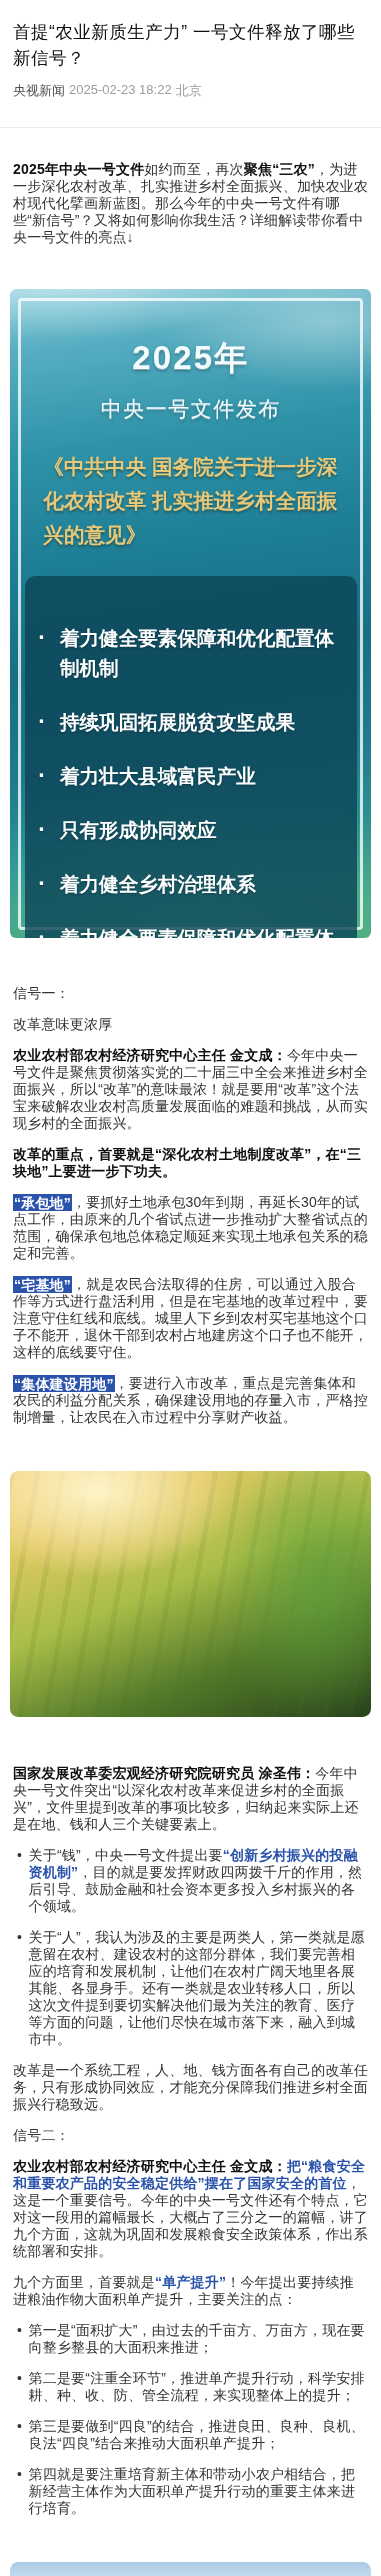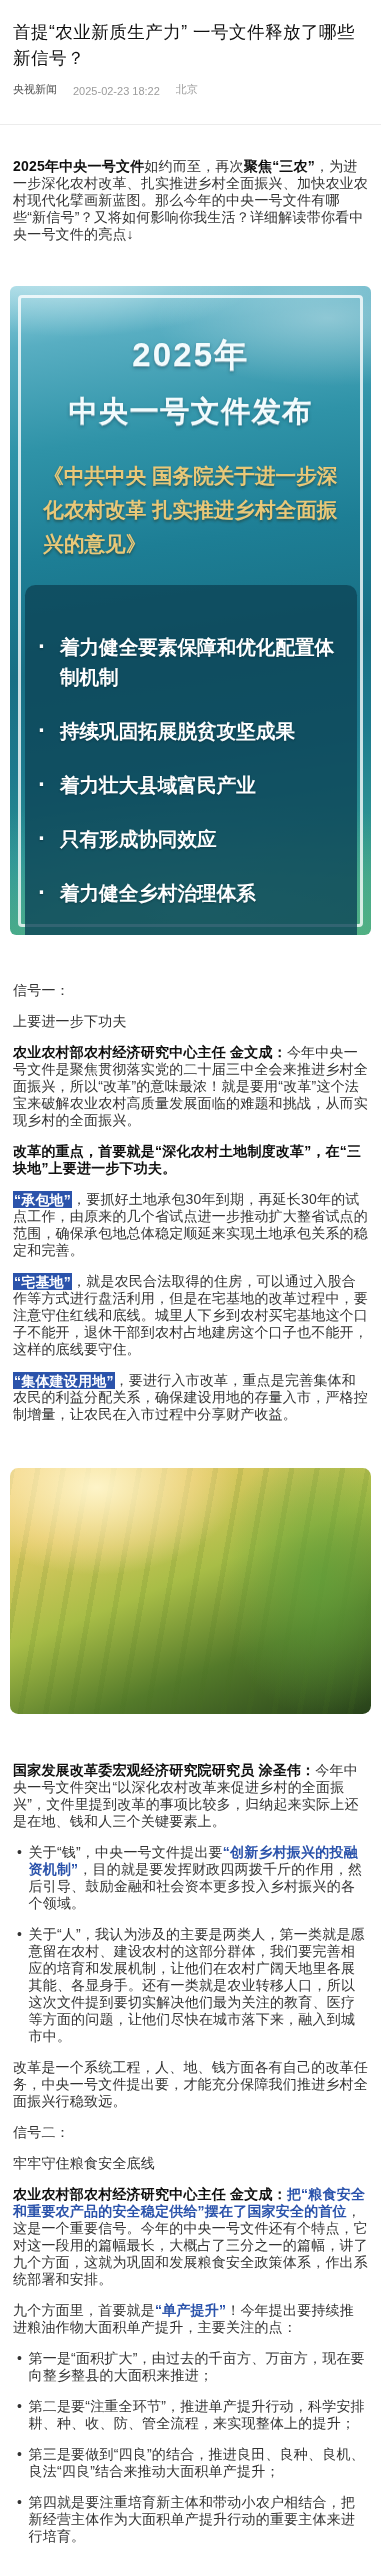--- a/index.html
+++ b/index.html
@@ -1,19 +1,19 @@
 <!DOCTYPE html>
 <html style="font-size:8.2px"><head>
 <meta charset="utf-8">
 <style>
   html,body{margin:0;padding:0;background:#ffffff;}
   body{width:381px;min-height:3838px;font-family:"Liberation Sans",sans-serif;color:#333;}
   .content{padding:18.5px 13px 15.5px;}
   h1.title{font-size:17.5px;line-height:1.5;font-weight:400;color:#101010;margin:0;letter-spacing:0.5px;}
-  .meta{margin-top:11.3px;font-size:11px;color:#9c9c9c;display:flex;gap:16px;align-items:flex-end;}
+  .meta{margin-top:11.3px;font-size:13px;color:#9c9c9c;display:flex;gap:4px;align-items:flex-start;}
   .meta .src{color:#4f4f4f;}
   hr.divider{border:none;border-top:0.5px solid #ececec;margin:11.3px 0 0;}
   .para{font-size:14px;line-height:17px;margin:14px 0;color:#333;letter-spacing:0.2px;}
   .para b{color:#0f0f0f;}
   .boldp{font-weight:700;color:#0f0f0f;}
   .em{color:#2b53ab;font-weight:700;margin-top:19px;}
   .chip{background:#2b53ab;color:#ffffff;font-weight:700;padding:0.5px 1px;}
   .bullet{position:relative;padding-left:15.5px;}
   .bullet::before{content:"•";position:absolute;left:4.1px;top:0;color:#333;}
 
@@ -22,21 +22,21 @@
     background:
       radial-gradient(ellipse 319px 124px at 18% -4%, rgba(255,255,255,.55), transparent 62%),
       radial-gradient(ellipse 289px 113px at 88% 5%, rgba(255,255,255,.35), transparent 60%),
       radial-gradient(ellipse 464px 165px at 50% 96%, rgba(120,220,190,.35), transparent 70%),
       linear-gradient(172deg,#8fd0de 0%,#58aec2 9%,#2f93a8 24%,#1d7e95 40%,#186f84 56%,#1d7a8d 70%,#2a8f92 82%,#3fa182 92%,#4aa878 100%);}
   .ig-frame{position:absolute;inset:8.2px;border:3.1px solid rgba(255,255,255,.78);border-radius:4.1px;pointer-events:none;}
   .ig-streak{position:absolute;left:0;right:0;top:659px;height:134px;
     background:linear-gradient(100deg,transparent 15%,rgba(255,255,255,.38) 48%,transparent 75%);}
   .ig-year{position:relative;margin-top:47px;text-align:center;font-size:33px;font-weight:800;color:#f2fbfd;
     text-shadow:0 2.1px 3.6px rgba(8,48,66,.45),0 0.5px 0 rgba(255,255,255,.6);letter-spacing:2.1px;}
-  .ig-title{position:relative;text-align:center;font-size:29px;font-weight:700;color:#f2fbfd;margin-top:13.4px;
+  .ig-title{position:relative;text-align:center;font-size:21px;font-weight:400;color:#f2fbfd;margin-top:13.4px;
     text-shadow:0 2.1px 3.6px rgba(8,48,66,.45),0 0.5px 0 rgba(255,255,255,.6);letter-spacing:1.5px;}
   .ig-sub{position:relative;margin:27px 33px 0;font-size:20.6px;font-weight:700;color:#e9c878;line-height:1.65;
     text-shadow:0 1.5px 2.6px rgba(35,25,0,.4);}
   .ig-panel{position:relative;margin:24px 14.4px 0;height:493px;box-sizing:border-box;
     background:rgba(13,70,88,.82);border-radius:10.3px;padding:47px 20.6px 26px 30px;}
   .ig-bullet{position:relative;color:#fff;font-weight:700;font-size:19.6px;line-height:30px;margin-bottom:24px;
     padding-left:5.2px;text-shadow:0 1px 2.1px rgba(0,30,42,.45);}
   .ig-bullet::before{content:"·";position:absolute;left:-16.5px;top:-1px;font-size:23px;}
   .ig-logo{position:absolute;left:50%;transform:translateX(-50%);top:769px;width:39px;height:49px;
     background:#2b3a8c;border-radius:3.1px;display:flex;flex-direction:column;align-items:center;justify-content:center;
@@ -94,38 +94,37 @@
       <div class="ig-bullet"><span>着力健全要素保障和优化配置体制机制</span></div>
     </div>
     <div class="ig-logo">
       <span>央视</span>
       <span><span class="o">新</span><span>闻</span></span>
     </div>
   </figure>
 
   <div class="content">
     <p class="para">信号一：</p>
-    <p class="para">上要进一步下功夫</p>
+    <p class="para">改革意味更浓厚</p>
     <p class="para"><b>农业农村部农村经济研究中心主任 金文成：</b><span>今年中央一号文件是聚焦贯彻落实党的二十届三中全会来推进乡村全面振兴，所以“改革”的意味最浓！就是要用“改革”这个法宝来破解农业农村高质量发展面临的难题和挑战，从而实现乡村的全面振兴。</span></p>
     <p class="para boldp">改革的重点，首要就是“深化农村土地制度改革”，在“三块地”上要进一步下功夫。</p>
     <p class="para"><span class="chip">“承包地”</span><span>，要抓好土地承包30年到期，再延长30年的试点工作，由原来的几个省试点进一步推动扩大整省试点的范围，确保承包地总体稳定顺延来实现土地承包关系的稳定和完善。</span></p>
     <p class="para"><span class="chip">“宅基地”</span><span>，就是农民合法取得的住房，可以通过入股合作等方式进行盘活利用，但是在宅基地的改革过程中，要注意守住红线和底线。城里人下乡到农村买宅基地这个口子不能开，退休干部到农村占地建房这个口子也不能开，这样的底线要守住。</span></p>
     <p class="para"><span class="chip">“集体建设用地”</span><span>，要进行入市改革，重点是完善集体和农民的利益分配关系，确保建设用地的存量入市，严格控制增量，让农民在入市过程中分享财产收益。</span></p>
   </div>
 
   <figure class="photo photo1"></figure>
 
   <div class="content">
     <p class="para"><b>国家发展改革委宏观经济研究院研究员 涂圣伟：</b><span>今年中央一号文件突出“以深化农村改革来促进乡村的全面振兴”，文件里提到改革的事项比较多，归纳起来实际上还是在地、钱和人三个关键要素上。</span></p>
     <p class="para bullet"><span>关于“钱”，中央一号文件提出要</span><span class="em">“创新乡村振兴的投融资机制”</span><span>，目的就是要发挥财政四两拨千斤的作用，然后引导、鼓励金融和社会资本更多投入乡村振兴的各个领域。</span></p>
     <p class="para bullet">关于“人”，我认为涉及的主要是两类人，第一类就是愿意留在农村、建设农村的这部分群体，我们要完善相应的培育和发展机制，让他们在农村广阔天地里各展其能、各显身手。还有一类就是农业转移人口，所以这次文件提到要切实解决他们最为关注的教育、医疗等方面的问题，让他们尽快在城市落下来，融入到城市中。</p>
-    <p class="para">改革是一个系统工程，人、地、钱方面各有自己的改革任务，中央一号文件提出要，才能充分保障我们推进乡村全面振兴行稳致远。</p>
+    <p class="para">改革是一个系统工程，人、地、钱方面各有自己的改革任务，只有形成协同效应，才能充分保障我们推进乡村全面振兴行稳致远。</p>
 
     <p class="para">信号二：</p>
-    <p class="para">牢牢守住粮食安全底线</p>
     <p class="para"><b>农业农村部农村经济研究中心主任 金文成：</b><span class="em">把“粮食安全和重要农产品的安全稳定供给”摆在了国家安全的首位</span><span>，这是一个重要信号。今年的中央一号文件还有个特点，它对这一段用的篇幅最长，大概占了三分之一的篇幅，讲了九个方面，这就为巩固和发展粮食安全政策体系，作出系统部署和安排。</span></p>
     <p class="para"><span>九个方面里，首要就是</span><span class="em">“单产提升”</span><span>！今年提出要持续推进粮油作物大面积单产提升，主要关注的点：</span></p>
     <p class="para bullet">第一是“面积扩大”，由过去的千亩方、万亩方，现在要向整乡整县的大面积来推进；</p>
     <p class="para bullet">第二是要“注重全环节”，推进单产提升行动，科学安排耕、种、收、防、管全流程，来实现整体上的提升；</p>
     <p class="para bullet">第三是要做到“四良”的结合，推进良田、良种、良机、良法“四良”结合来推动大面积单产提升；</p>
     <p class="para bullet">第四就是要注重培育新主体和带动小农户相结合，把新经营主体作为大面积单产提升行动的重要主体来进行培育。</p>
   </div>
 
   <figure class="photo photo2"></figure>
 

